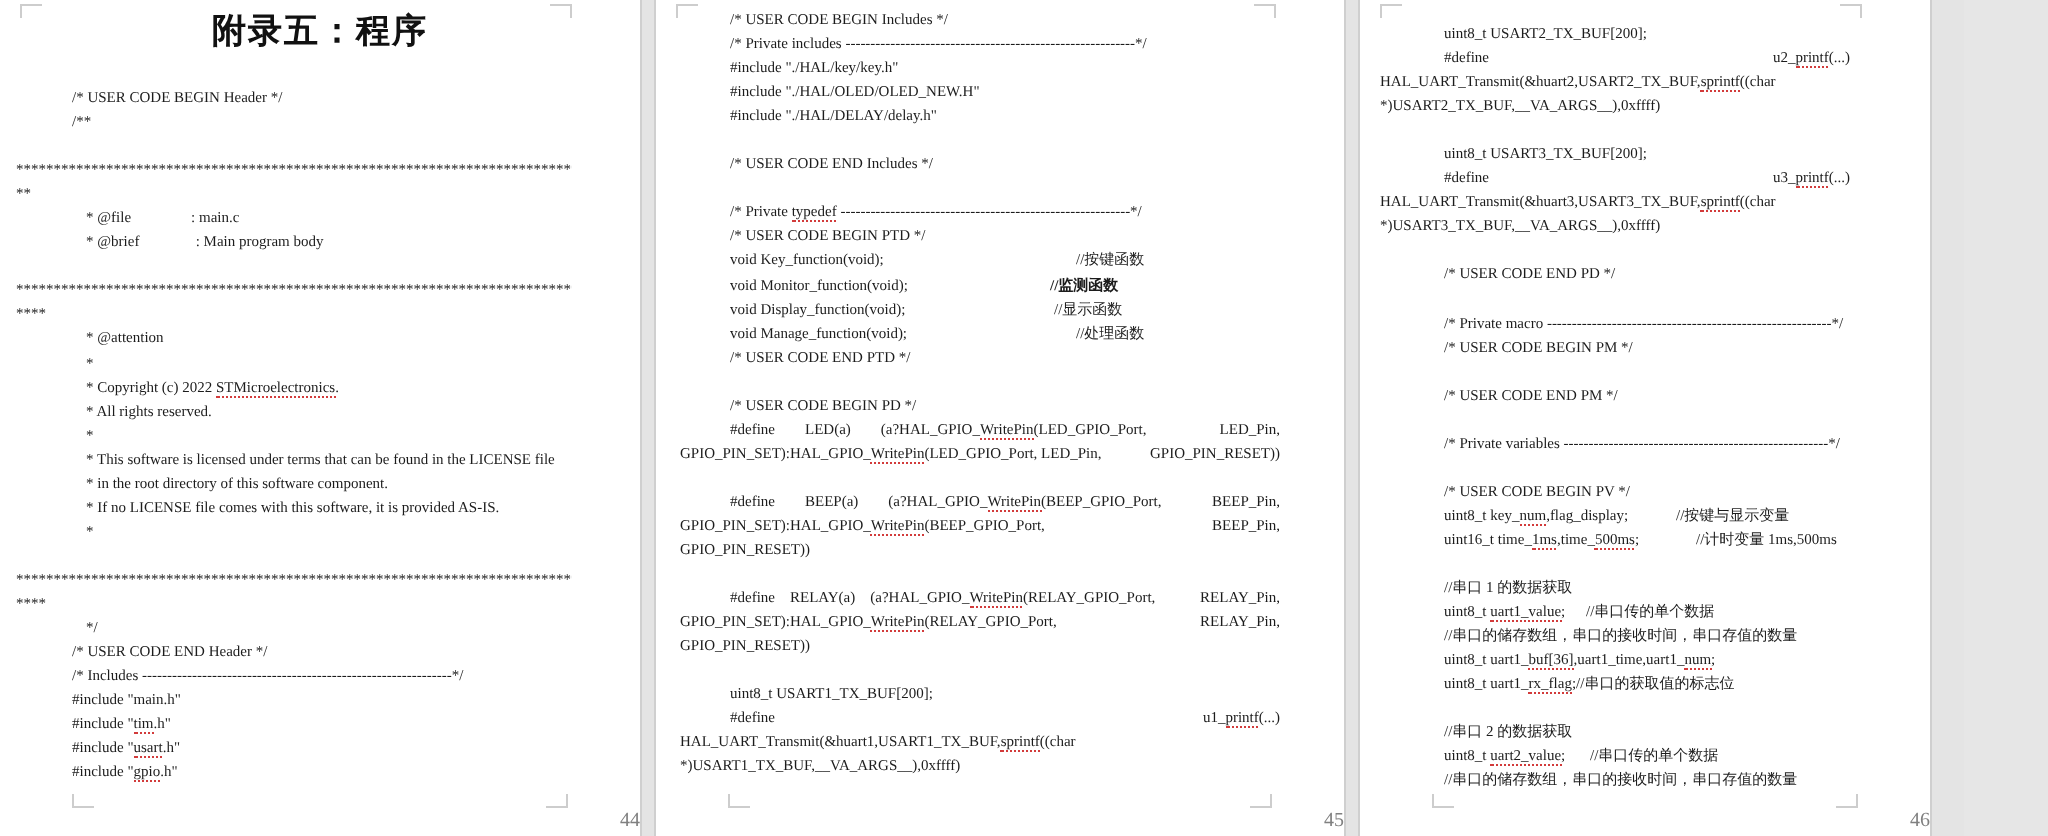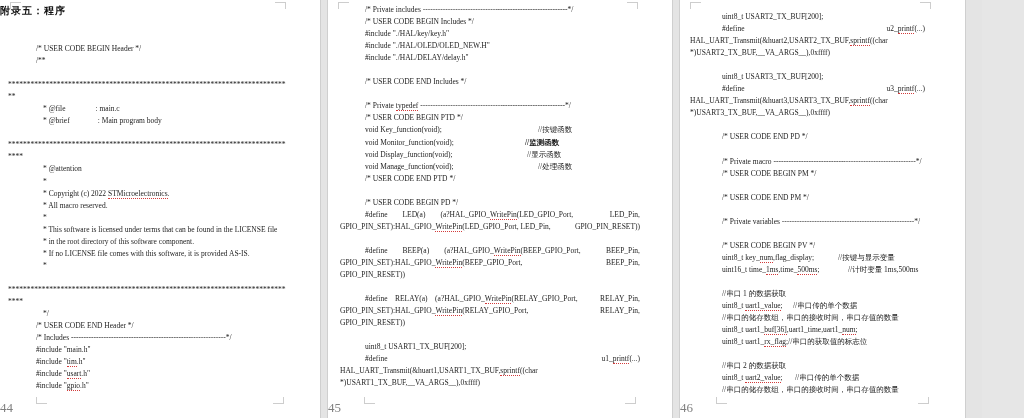--- a/index.html
+++ b/index.html
@@ -4,38 +4,38 @@
 <style>
   html,body{margin:0;padding:0;}
   body{width:1024px;height:418px;overflow:hidden;background:#e6e6e6;}
   .app{display:flex;width:1024px;height:418px;font-family:"Liberation Serif","DejaVu Serif",serif;}
   .page{position:relative;background:#ffffff;height:418px;overflow:hidden;flex:0 0 auto;}
   .page1{width:320px;}
   .page2{width:344px;}
   .page3{width:285px;}
   .sep{flex:0 0 auto;width:8px;background:#e4e4e4;border-left:1px solid #cfcfcf;border-right:1px solid #cfcfcf;box-sizing:border-box;height:418px;}
   .gutter-right{flex:0 0 auto;width:17px;background:#e4e4e4;border-left:1px solid #cfcfcf;box-sizing:border-box;height:418px;}
-  .doc-title{position:absolute;top:4px;left:0;right:0;text-align:left;
+  .doc-title{position:absolute;top:4px;left:0;right:0;text-align:center;
     font-family:"Liberation Sans","DejaVu Sans",sans-serif;font-weight:bold;
-    font-size:10px;color:#111;letter-spacing:1px;}
+    font-size:17px;color:#111;letter-spacing:1px;}
   .content{position:absolute;left:0;top:0;right:0;bottom:14px;
     padding:var(--pt) var(--pr) 0 var(--pl);overflow:hidden;}
   .page1 .content{--pt:43px;--pr:34px;--pl:8px;--i1:28px;--i2:35px;}
   .page2 .content{--pt:4px;--pr:32px;--pl:12px;--i1:25px;--i2:25px;}
   .page3 .content{--pt:11px;--pr:40px;--pl:10px;--i1:32px;--i2:32px;}
   .l{position:relative;display:flex;height:12.05px;line-height:12.05px;
      font-size:7.5px;color:#1c1c1c;white-space:pre;overflow:hidden;}
   .l.i1{padding-left:var(--i1);}
   .l.i2{padding-left:var(--i2);}
   .l .left{white-space:pre;}
   .l .right{margin-left:auto;white-space:pre;}
   .l .t2{position:absolute;top:0;white-space:pre;}
   .m{border-bottom:1px dotted #d23b3b;}
-  .pagenum{position:absolute;bottom:2px;left:0;right:0;text-align:left;
-    font-size:13px;color:#808080;font-family:"Liberation Serif",serif;}
+  .pagenum{position:absolute;bottom:2px;left:0;right:0;text-align:right;
+    font-size:10px;color:#808080;font-family:"Liberation Serif",serif;}
   .crop{position:absolute;width:10px;height:6px;border:0 solid #cdcdcd;}
 </style>
 </head>
 <body>
 
 <div class="app">
 
   <div class="page page1">
     <div class="doc-title">附录五：程序</div>
     <div class="content">
@@ -45,21 +45,21 @@
         <div class="l"><span class="left">****************************************************************************</span></div>
         <div class="l"><span class="left">**</span></div>
         <div class="l i2"><span class="left">* @file                : main.c</span></div>
         <div class="l i2"><span class="left">* @brief               : Main program body</span></div>
         <div class="l"><span class="left"></span></div>
         <div class="l"><span class="left">****************************************************************************</span></div>
         <div class="l"><span class="left">****</span></div>
         <div class="l i2"><span class="left">* @attention</span></div>
         <div class="l i2"><span class="left">*</span></div>
         <div class="l i2"><span class="left">* Copyright (c) 2022 <span class="m">STMicroelectronics</span>.</span></div>
-        <div class="l i2"><span class="left">* All macro reserved.</span></div>
+        <div class="l i2"><span class="left">* All rights reserved.</span></div>
         <div class="l i2"><span class="left">*</span></div>
         <div class="l i2"><span class="left">* This software is licensed under terms that can be found in the LICENSE file</span></div>
         <div class="l i2"><span class="left">* in the root directory of this software component.</span></div>
         <div class="l i2"><span class="left">* If no LICENSE file comes with this software, it is provided AS-IS.</span></div>
         <div class="l i2"><span class="left">*</span></div>
         <div class="l"><span class="left"></span></div>
         <div class="l"><span class="left">****************************************************************************</span></div>
         <div class="l"><span class="left">****</span></div>
         <div class="l i2"><span class="left">*/</span></div>
         <div class="l i1"><span class="left">/* USER CODE END Header */</span></div>
@@ -73,22 +73,22 @@
   <div class="crop" style="left: 10px; top: 2px; border-width: 1px 0px 0px 1px;"></div>
       <div class="crop" style="right: 34px; top: 2px; border-width: 1px 1px 0px 0px;"></div>
       <div class="crop" style="left: 36px; bottom: 14px; border-width: 0px 0px 1px 1px;"></div>
       <div class="crop" style="right: 36px; bottom: 14px; border-width: 0px 1px 1px 0px;"></div>
     </div>
 
   <div class="sep"></div>
 
   <div class="page page2">
     <div class="content">
+        <div class="l i1"><span class="left">/* USER CODE BEGIN Includes */</span></div>
         <div class="l i1"><span class="left">/* Private includes ----------------------------------------------------------*/</span></div>
-        <div class="l i1"><span class="left">/* USER CODE BEGIN Includes */</span></div>
         <div class="l i1"><span class="left">#include "./HAL/key/key.h"</span></div>
         <div class="l i1"><span class="left">#include "./HAL/OLED/OLED_NEW.H"</span></div>
         <div class="l i1"><span class="left">#include "./HAL/DELAY/delay.h"</span></div>
         <div class="l"><span class="left"></span></div>
         <div class="l i1"><span class="left">/* USER CODE END Includes */</span></div>
         <div class="l"><span class="left"></span></div>
         <div class="l i1"><span class="left">/* Private <span class="m">typedef</span> ----------------------------------------------------------*/</span></div>
         <div class="l i1"><span class="left">/* USER CODE BEGIN PTD */</span></div>
         <div class="l i1"><span class="left">void Key_function(void);</span><span class="t2" style="left: 198px;">//按键函数</span></div>
         <div class="l i1"><span class="left">void Monitor_function(void);</span><span class="t2" style="left: 185px; font-weight: bold;">//监测函数</span></div>

